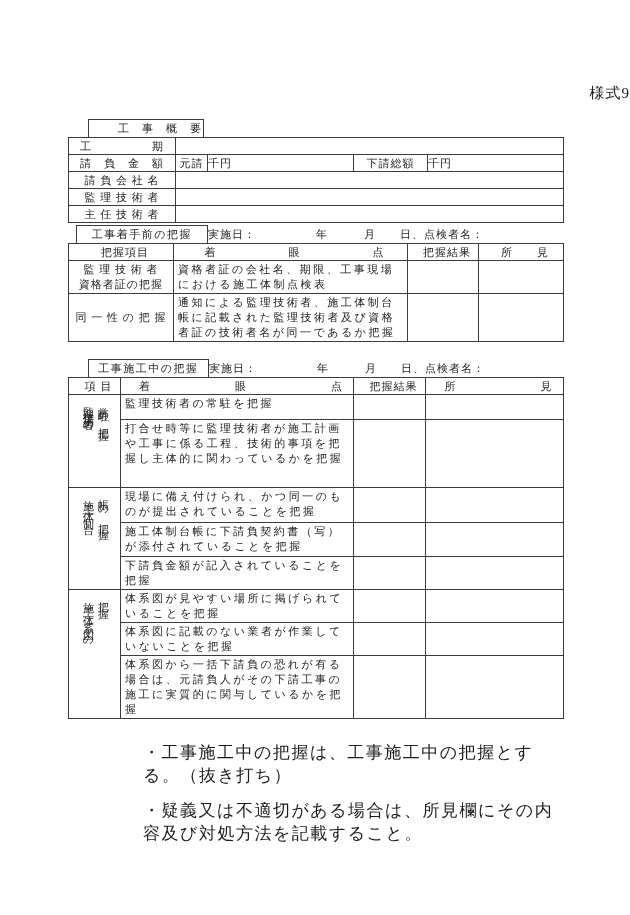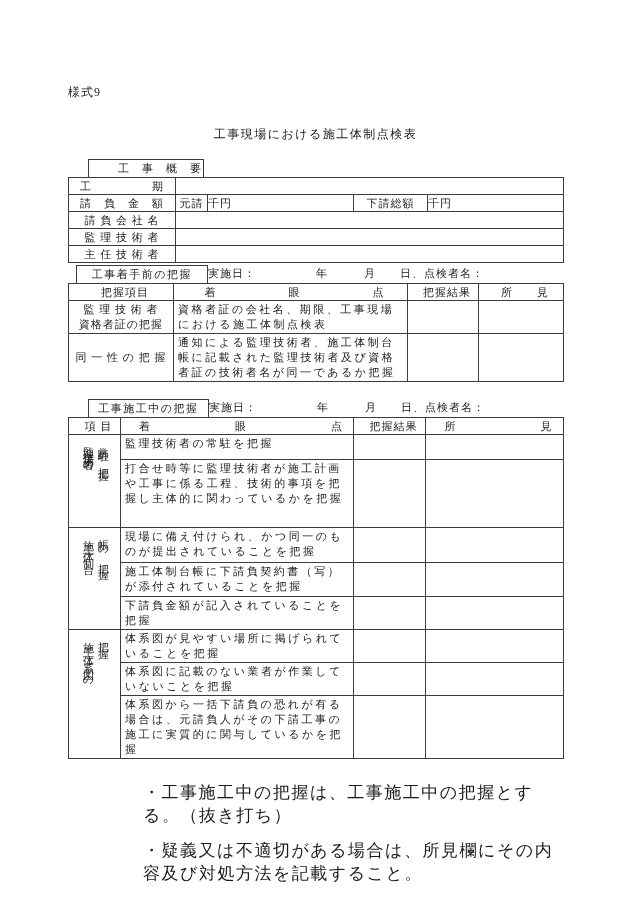--- a/index.html
+++ b/index.html
@@ -2,32 +2,32 @@
 <html><head>
 <meta charset="utf-8">
 <style>
   html,body{margin:0;padding:0;}
   body{
     width:630px;height:915px;background:#ffffff;overflow:hidden;
     font-family:"Liberation Serif","DejaVu Serif",serif;
     color:#1b1b1b;font-size:11px;
   }
   .page{position:relative;width:630px;height:915px;background:#fff;}
-  .formno{margin:84px 0 0 68px;font-size:12px;letter-spacing:1px;}
+  .formno{margin:84px 0 0 68px;font-size:15px;letter-spacing:1px;text-align:right;}
   .doc-title{margin:25px 0 0 68px;width:495px;text-align:center;
     font-size:12px;letter-spacing:1.5px;}
   .content{margin-left:68px;width:495px;}
 
   
   .tab-box{border:1px solid #3c3c3c;border-bottom:0;height:17px;line-height:17px;
     text-align:center;background:#fff;letter-spacing:1px;padding-left:28px;}
   .tabA{width:86px;margin:16px 0 0 20px;}
 
   
-  .band{display:flex;align-items:flex-start;}
+  .band{display:flex;align-items:center;}
   .band1{margin-top:2px;padding-left:8px;}
   .band2{margin-top:17px;padding-left:20px;}
   .band-box{border:1px solid #3c3c3c;border-bottom:0;height:17px;line-height:17px;
     text-align:center;letter-spacing:1.5px;}
   .band1 .band-box{width:130px;}
   .band2 .band-box{width:119px;}
   .band-date{height:17px;line-height:17px;letter-spacing:1px;}
 
   table{border-collapse:collapse;table-layout:fixed;width:495px;}
   td{border:1px solid #3c3c3c;padding:0;overflow:hidden;font-size:11px;letter-spacing:1px;}
@@ -58,21 +58,20 @@
 
   .notes{margin:22px 0 0 75px;}
   .note{margin-bottom:12px;letter-spacing:1.5px;font-size:17px;}
 </style>
 </head>
 <body>
 
 <div class="page">
 
   <div class="formno">様式9</div>
-  <div class="doc-title">工事現場における施工体制点検表</div>
 
   <div class="content">
 
     <div class="tab-box tabA">工　事　概　要</div>
     <table class="t1">
       <colgroup>
         <col style="width:107px">
           <col style="width:32px">
           <col style="width:146px">
         <col style="width:74px">

